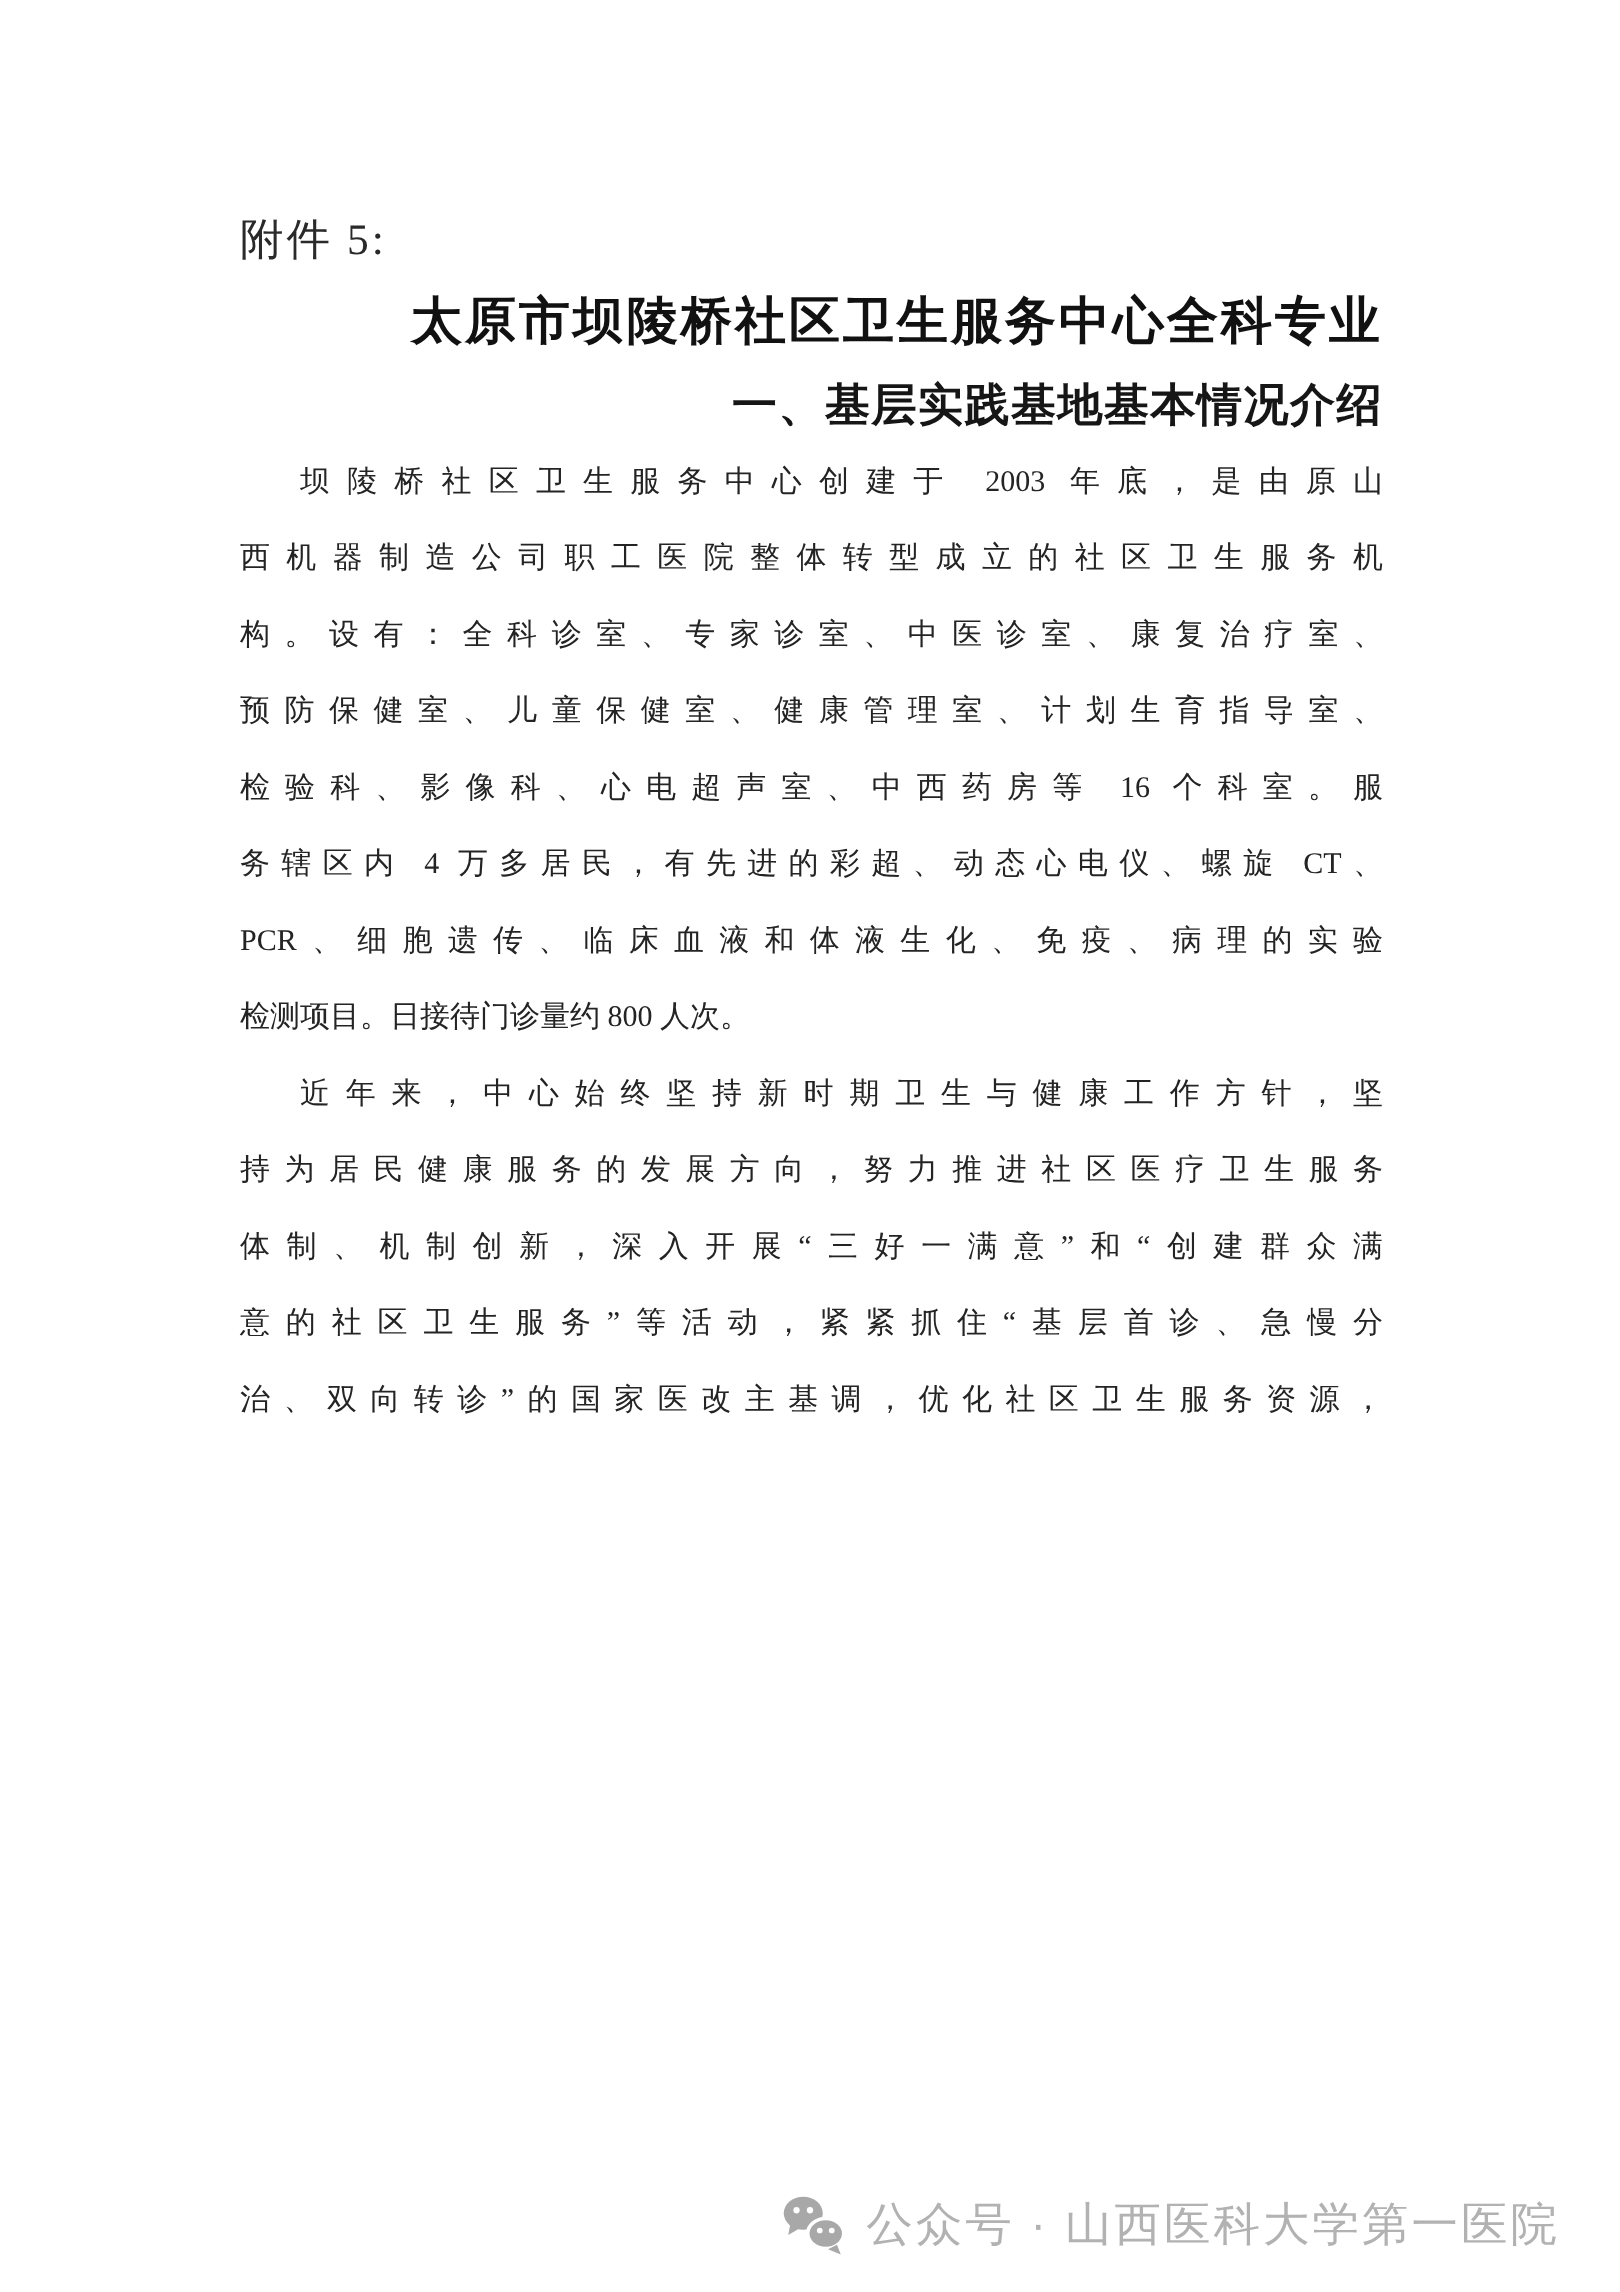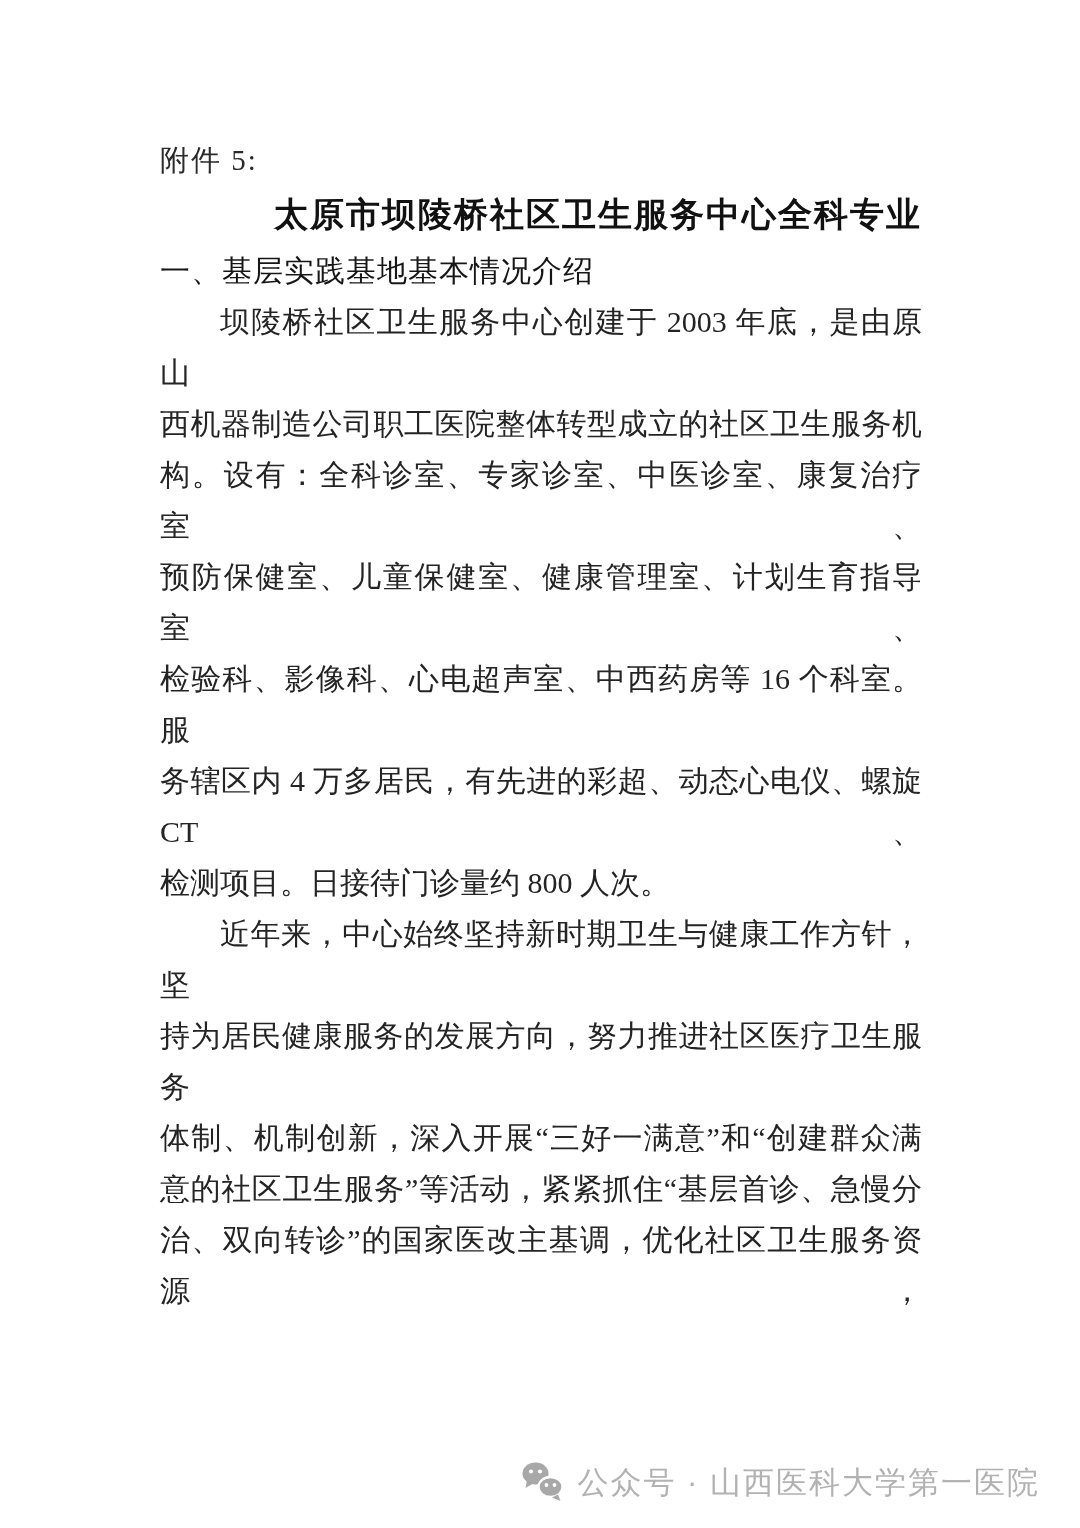--- a/index.html
+++ b/index.html
@@ -39,47 +39,48 @@
     display: block;
     font-size: 34px;
     line-height: 56px;
     letter-spacing: 2px;
   }
   .heading {
     margin: 2px 0 0 0;
     font-family: "Liberation Sans", "DejaVu Sans", sans-serif;
     font-size: 30px;
     line-height: 51px;
-    font-weight: normal;
+    font-weight: bold;
     color: #161616;
     letter-spacing: 1px;
+    text-align: right;
   }
   .bodytext {
     width: 762px;
   }
   .ln {
-    font-size: 30px;
+    font-size: 20px;
     line-height: 51px;
     white-space: nowrap;
     color: #242424;
   }
   .ln.fill {
     white-space: normal;
     text-align: justify;
     text-align-last: justify;
   }
   .ln.indent {
     text-indent: 2em;
   }
   .watermark {
     position: absolute;
     right: 40px;
     bottom: 24px;
     display: flex;
-    align-items: flex-start;
+    align-items: flex-end;
     gap: 13px;
     color: #b2b2b2;
     font-family: "Liberation Sans", "DejaVu Sans", sans-serif;
     font-size: 31px;
     letter-spacing: 2px;
   }
   .wicon {
     display: inline-flex;
     width: 42px;
     height: 40px;
@@ -100,20 +101,21 @@
 
     <h2 class="heading">一、基层实践基地基本情况介绍</h2>
 
     <div class="bodytext">
       <div class="ln fill indent">坝陵桥社区卫生服务中心创建于 2003 年底，是由原山</div>
       <div class="ln fill">西机器制造公司职工医院整体转型成立的社区卫生服务机</div>
       <div class="ln fill">构。设有：全科诊室、专家诊室、中医诊室、康复治疗室、</div>
       <div class="ln fill">预防保健室、儿童保健室、健康管理室、计划生育指导室、</div>
       <div class="ln fill">检验科、影像科、心电超声室、中西药房等 16 个科室。服</div>
       <div class="ln fill">务辖区内 4 万多居民，有先进的彩超、动态心电仪、螺旋 CT、</div>
+      <div class="ln fill">PCR、细胞遗传、临床血液和体液生化、免疫、病理的实验</div>
       <div class="ln">检测项目。日接待门诊量约 800 人次。</div>
       <div class="ln fill indent">近年来，中心始终坚持新时期卫生与健康工作方针，坚</div>
       <div class="ln fill">持为居民健康服务的发展方向，努力推进社区医疗卫生服务</div>
       <div class="ln fill">体制、机制创新，深入开展“三好一满意”和“创建群众满</div>
       <div class="ln fill">意的社区卫生服务”等活动，紧紧抓住“基层首诊、急慢分</div>
       <div class="ln fill">治、双向转诊”的国家医改主基调，优化社区卫生服务资源，</div>
 
     </div>
   </div>
 

